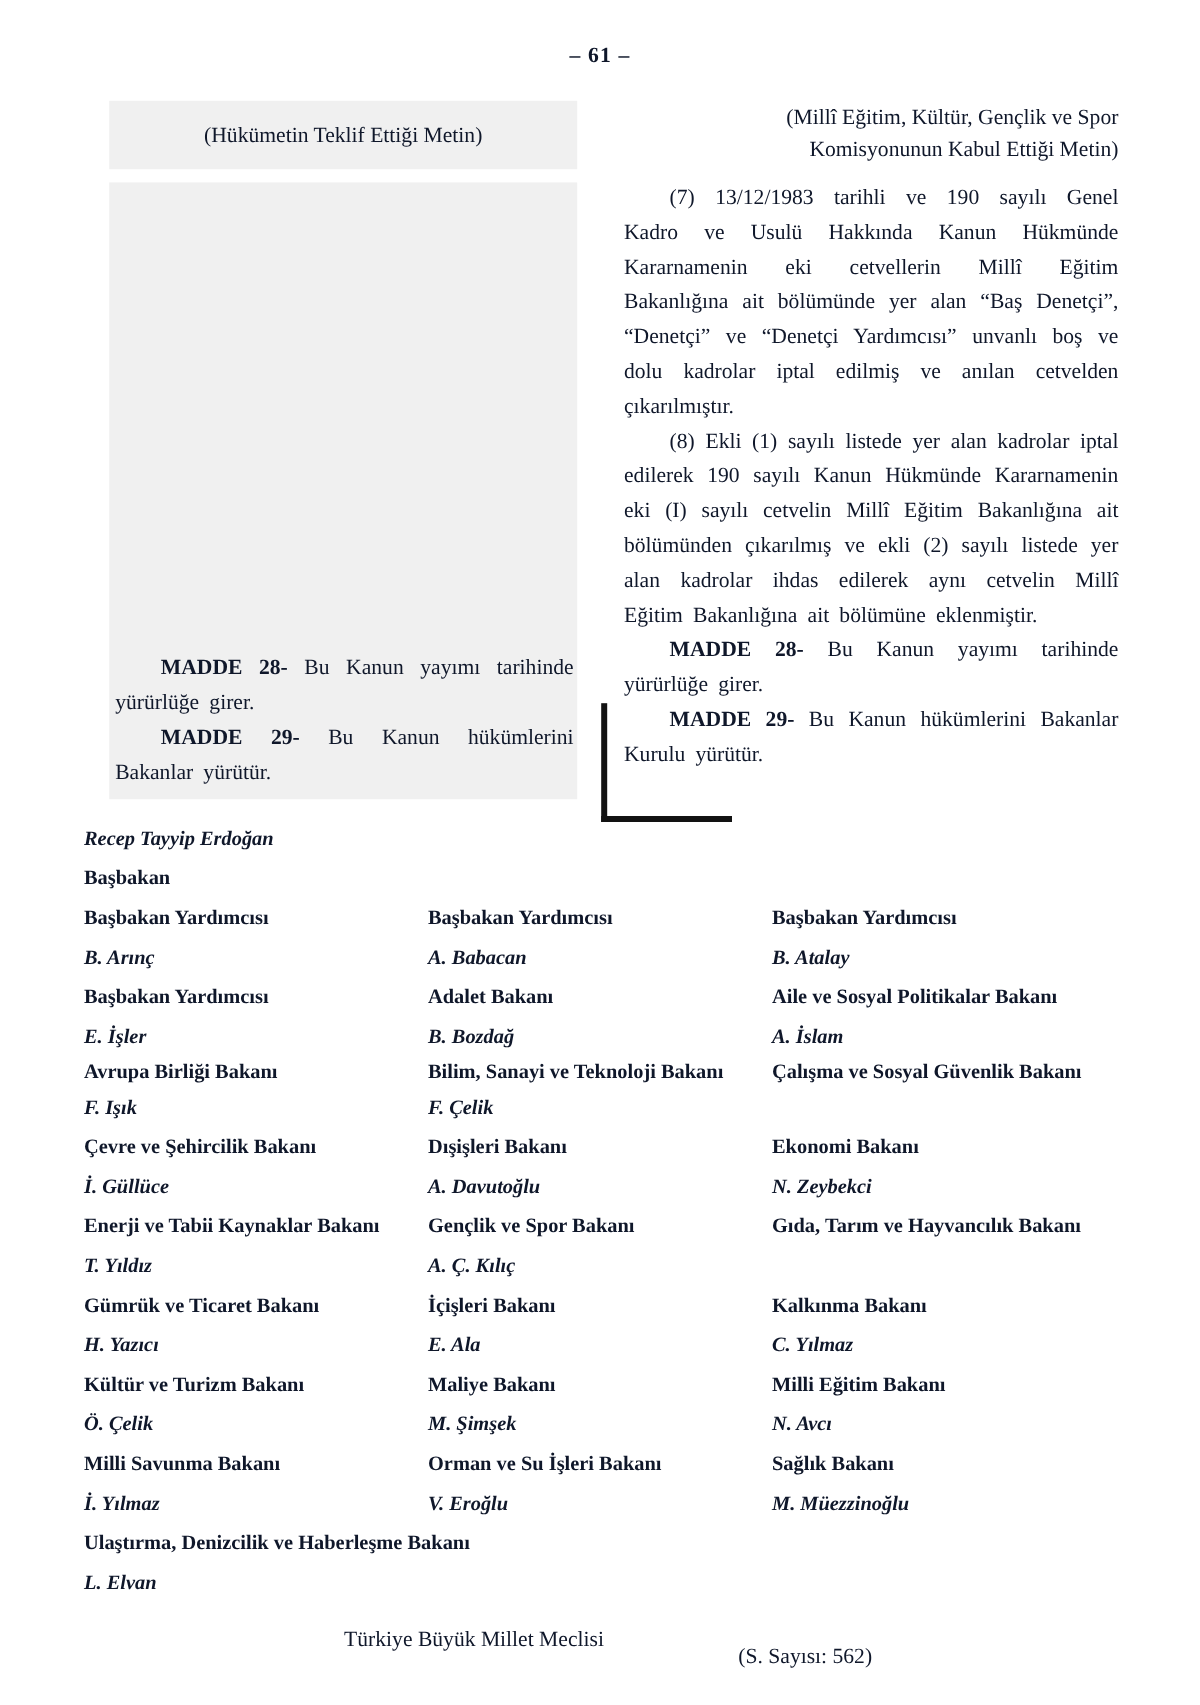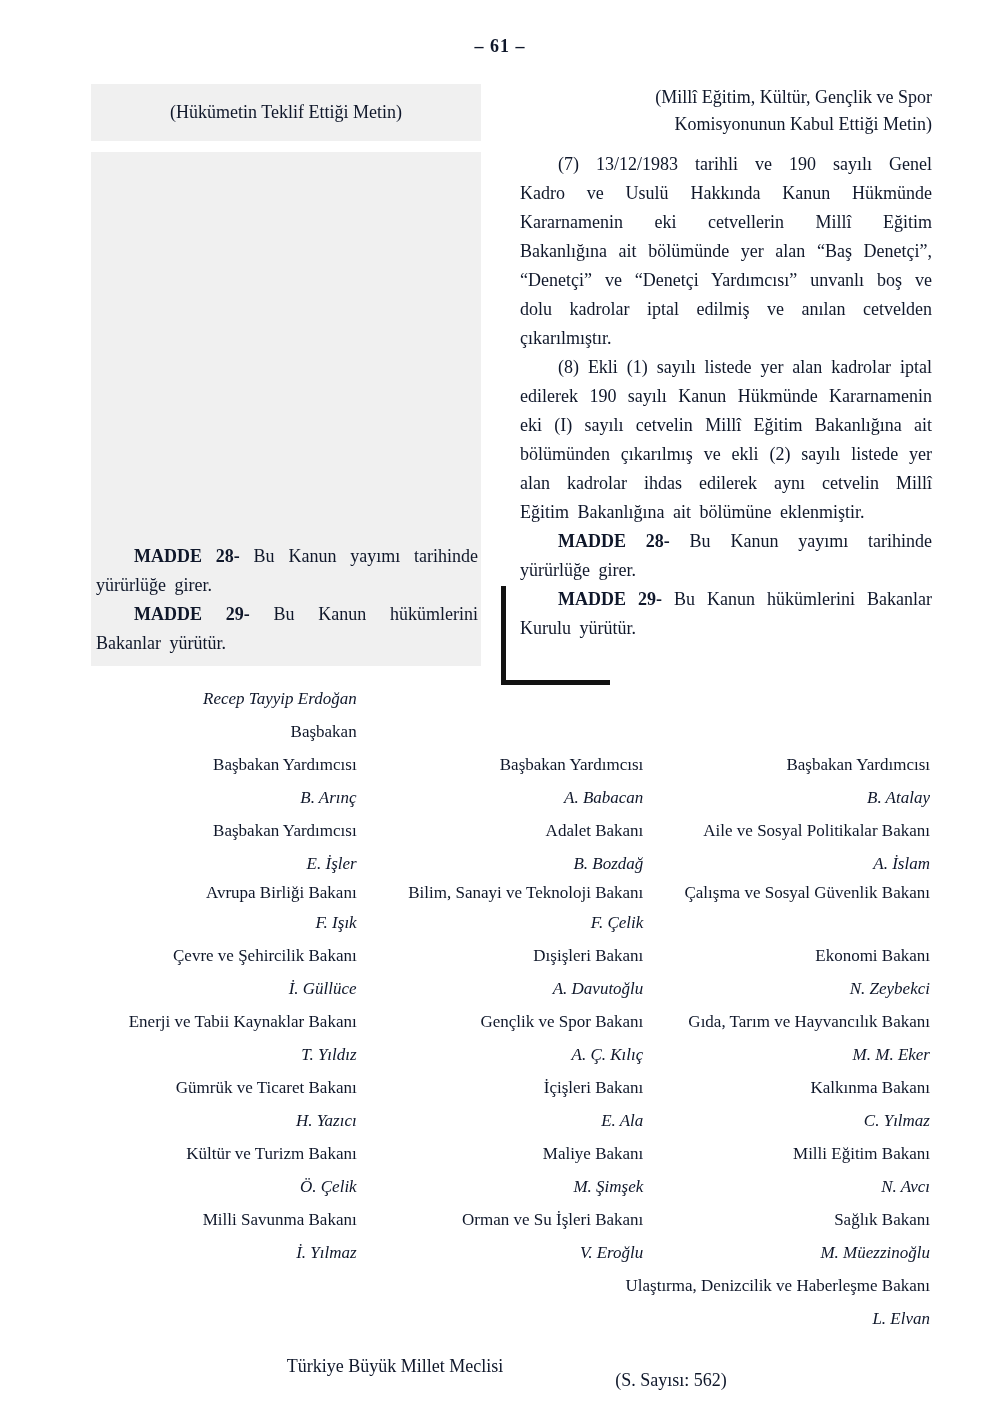--- a/index.html
+++ b/index.html
@@ -65,21 +65,21 @@
     font-size: 17px;
   }
   .sig-row {
     display: grid;
     grid-template-columns: 1fr 1fr 1fr;
     height: 33px;
     align-items: center;
   }
   .sig-row.full { grid-template-columns: 1fr; }
   .sig-row.tight { height: 26px; }
-  .sig-cell { text-align: right; white-space: nowrap; }
+  .sig-cell { text-align: left; white-space: nowrap; font-weight: bold; }
   .sig-cell.name { font-style: italic; }
   
   .footer { position: absolute; top: 1356px; left: 0; width: 100%; height: 26px; font-size: 18px; }
   .footer .institution { position: absolute; left: 395px; transform: translateX(-50%); white-space: nowrap; }
   .footer .serial { position: absolute; left: 671px; transform: translateX(-50%); white-space: nowrap; margin-top: 14px; }
 </style>
 </head>
 <body>
 
 <div class="page">
@@ -158,21 +158,20 @@
         <div class="sig-cell name">N. Zeybekci</div>
       </div>
       <div class="sig-row triple">
         <div class="sig-cell title">Enerji ve Tabii Kaynaklar Bakanı</div>
         <div class="sig-cell title">Gençlik ve Spor Bakanı</div>
         <div class="sig-cell title">Gıda, Tarım ve Hayvancılık Bakanı</div>
       </div>
       <div class="sig-row triple">
         <div class="sig-cell name">T. Yıldız</div>
         <div class="sig-cell name">A. Ç. Kılıç</div>
-        <div class="sig-cell name">M. M. Eker</div>
       </div>
       <div class="sig-row triple">
         <div class="sig-cell title">Gümrük ve Ticaret Bakanı</div>
         <div class="sig-cell title">İçişleri Bakanı</div>
         <div class="sig-cell title">Kalkınma Bakanı</div>
       </div>
       <div class="sig-row triple">
         <div class="sig-cell name">H. Yazıcı</div>
         <div class="sig-cell name">E. Ala</div>
         <div class="sig-cell name">C. Yılmaz</div>

